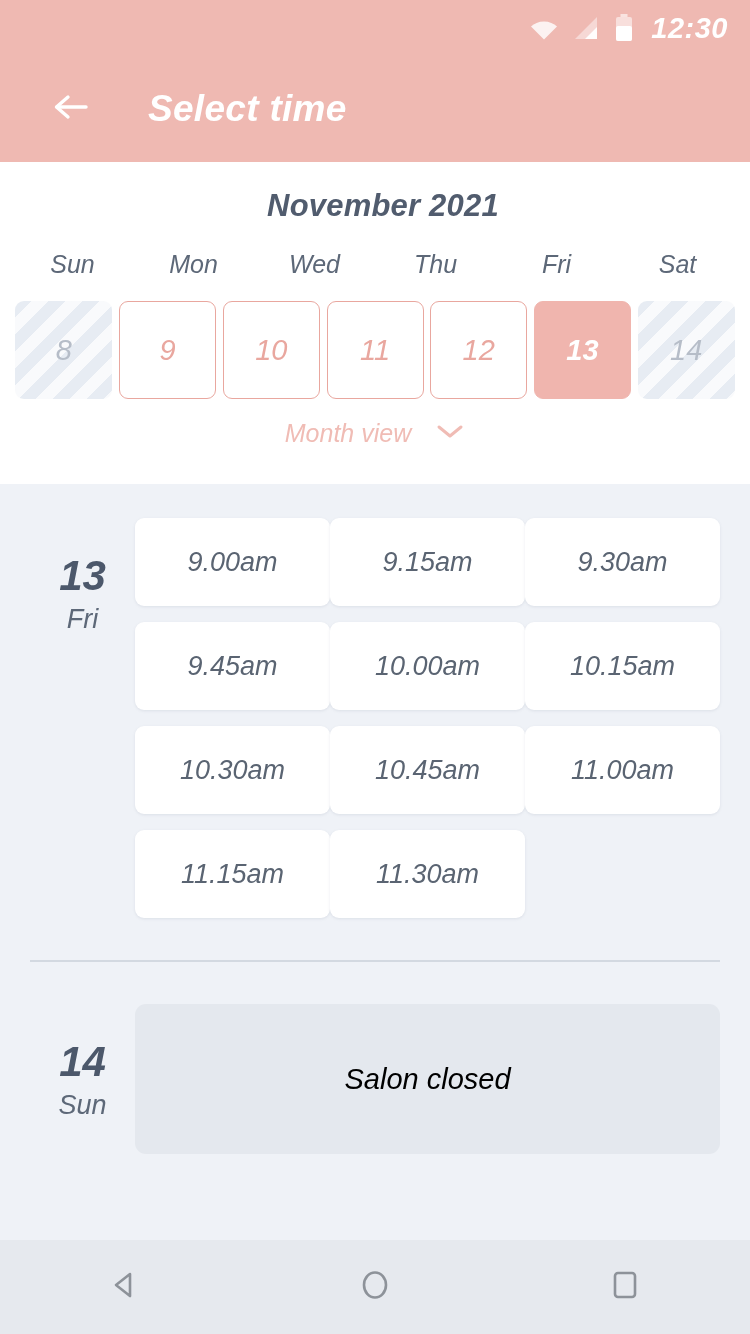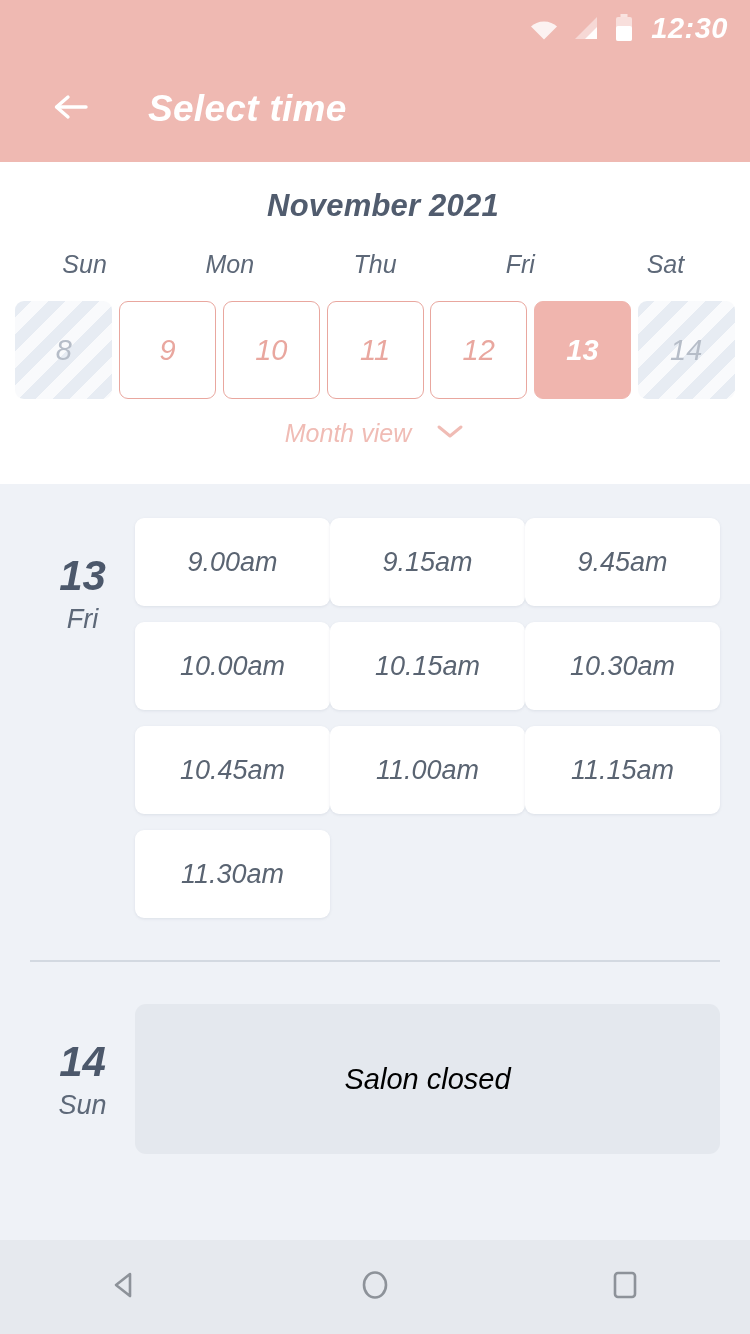--- a/index.html
+++ b/index.html
@@ -155,20 +155,23 @@
     <div class="cal-month">November 2021</div>
 
     <div class="cal-dow">
       <div>
           <span>Sun</span>
         </div>
       <div>
           <span>Mon</span>
         </div>
       <div>
+          <span>Wed</span>
+        </div>
+      <div>
           <span>Thu</span>
         </div>
       <div>
           <span>Fri</span>
         </div>
       <div>
           <span>Sat</span>
         </div>
     </div>
 
@@ -223,20 +226,21 @@
   <div class="slots-area">
 
     <div class="day-block">
       <div class="day-label">
         <div class="dnum">13</div>
         <div class="ddow">Fri</div>
       </div>
       <div class="slot-grid">
         <div class="slot">9.00am</div>
         <div class="slot">9.15am</div>
+        <div class="slot">9.30am</div>
         <div class="slot">9.45am</div>
         <div class="slot">10.00am</div>
         <div class="slot">10.15am</div>
         <div class="slot">10.30am</div>
         <div class="slot">10.45am</div>
         <div class="slot">11.00am</div>
         <div class="slot">11.15am</div>
         <div class="slot">11.30am</div>
       </div>
     </div>

